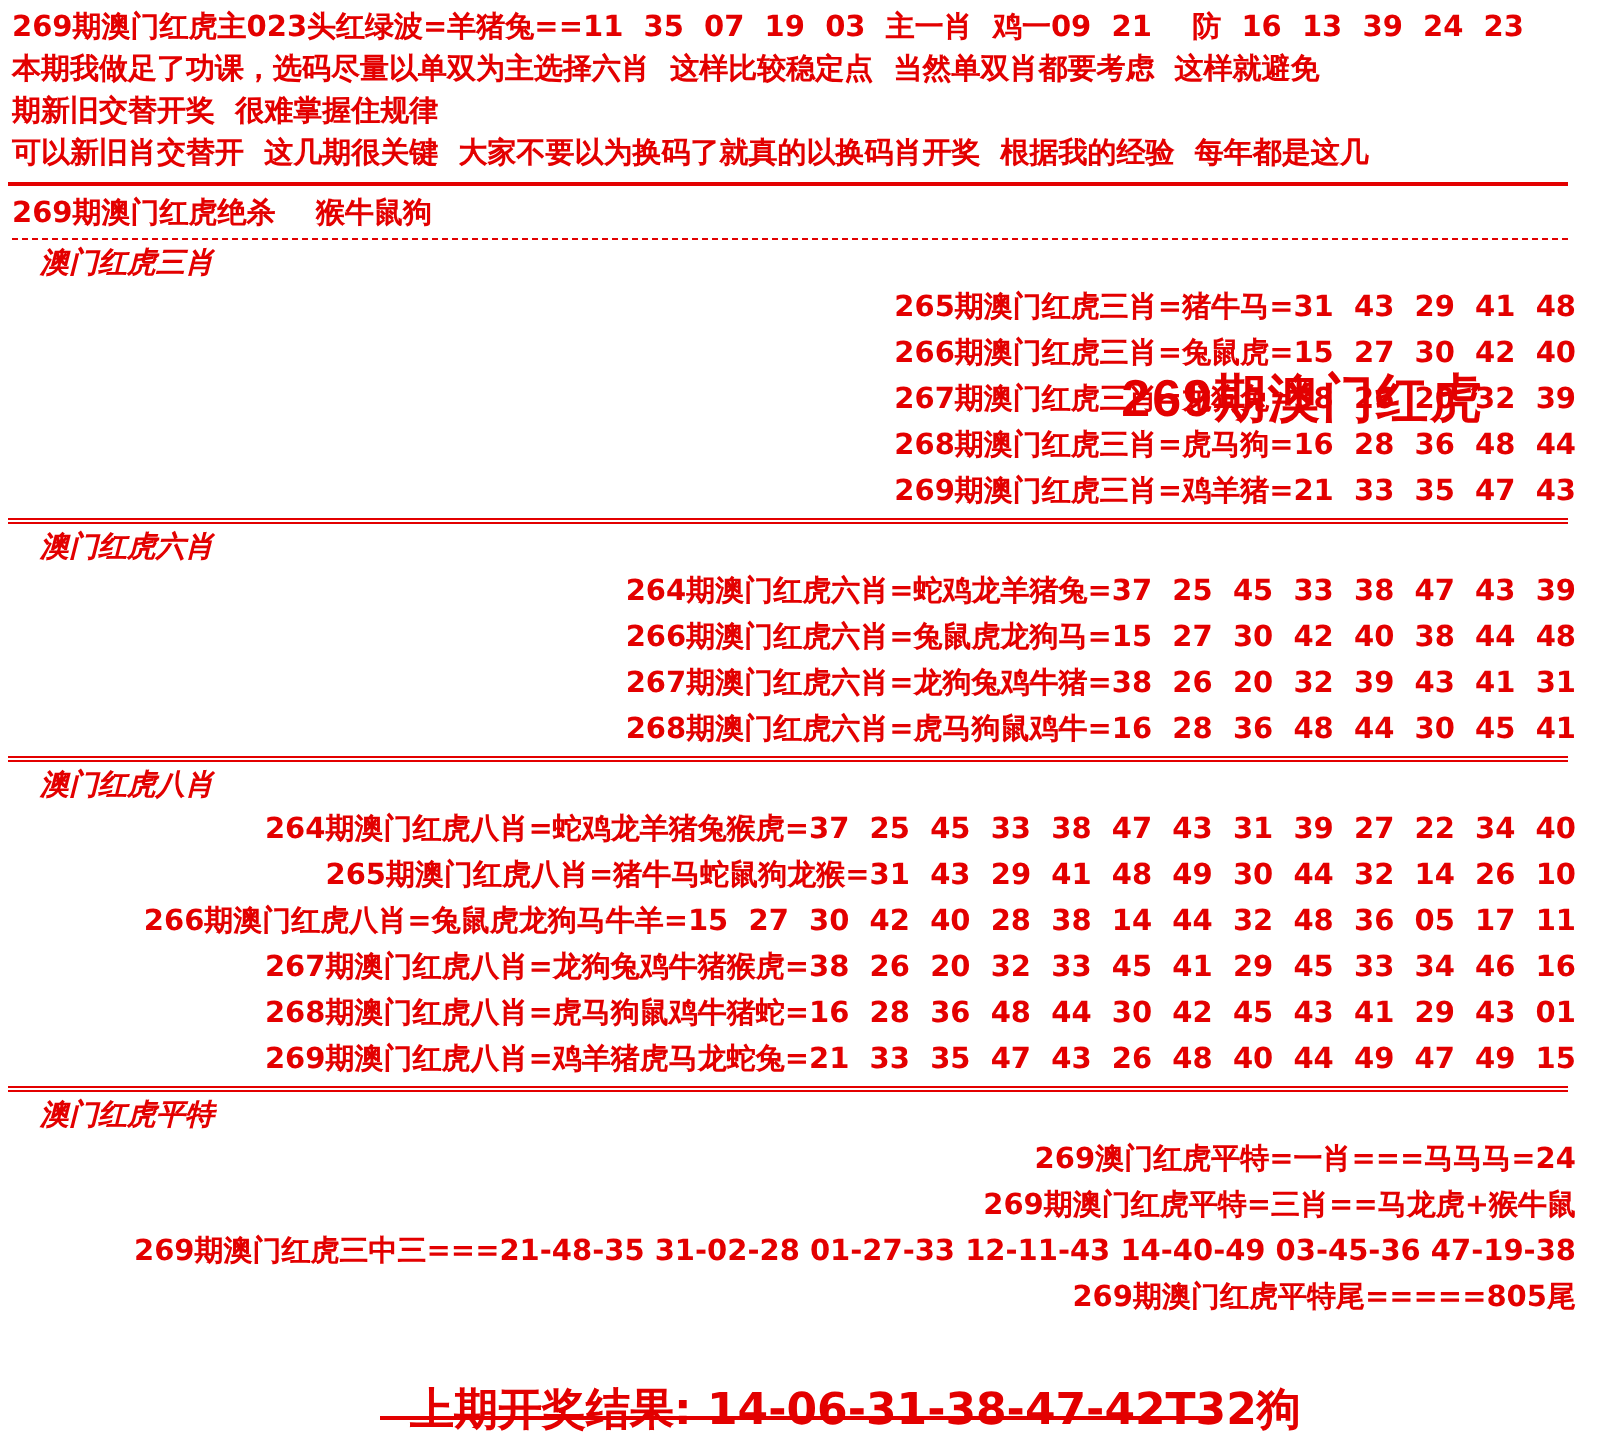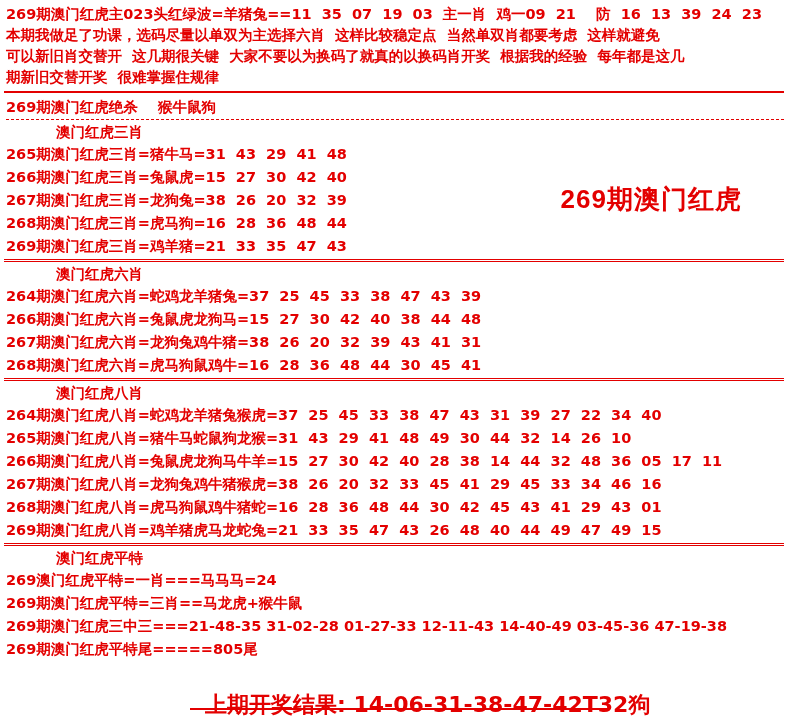--- a/index.html
+++ b/index.html
@@ -57,22 +57,23 @@
     margin: 1px 4px 1px 4px;
     height: 0;
     border-top: 3px double #e30000;
     font-size: 0;
     line-height: 0;
   }
   .section-title {
     font-size: 14.5px;
     font-weight: bold;
     line-height: 22px;
-    padding-left: 56px;
+    padding-left: 20px;
     color: #e30000;
+    font-style: italic;
   }
   .sect-line {
     font-size: 14.5px;
     font-weight: bold;
     line-height: 22px;
     padding-left: 6px;
     color: #e30000;
     white-space: pre;
   }
   .banner {
@@ -86,20 +87,21 @@
     font-family: Liberation Sans, sans-serif;
     margin-left: 32px;
   }
   .simple-line {
     font-size: 14.5px;
     font-weight: bold;
     line-height: 23px;
     padding-left: 6px;
     color: #e30000;
     white-space: pre;
+    text-align: right;
   }
   .bottom-result {
     position: absolute;
     left: 205px;
     bottom: 2px;
     font-size: 22px;
     font-weight: bold;
     color: #e30000;
     white-space: pre;
   }
@@ -114,22 +116,22 @@
   .block { margin: 0; padding: 0; }
 </style>
 </head>
 <body>
 
 <div class="page">
 
   <div class="intro">
     <div class="line">269期澳门红虎主023头红绿波=羊猪兔==11  35  07  19  03  主一肖  鸡一09  21    防  16  13  39  24  23</div>
     <div class="line">本期我做足了功课，选码尽量以单双为主选择六肖  这样比较稳定点  当然单双肖都要考虑  这样就避免</div>
+    <div class="line">期新旧交替开奖  很难掌握住规律</div>
     <div class="line">可以新旧肖交替开  这几期很关键  大家不要以为换码了就真的以换码肖开奖  根据我的经验  每年都是这几</div>
-    <div class="line">期新旧交替开奖  很难掌握住规律</div>
   </div>
 
   <div class="rule"></div>
 
   <div class="sect-line">269期澳门红虎绝杀    猴牛鼠狗</div>
 
   <div class="rule-dash"></div>
 
   <div class="block">
     <div class="section-title">澳门红虎三肖</div>

